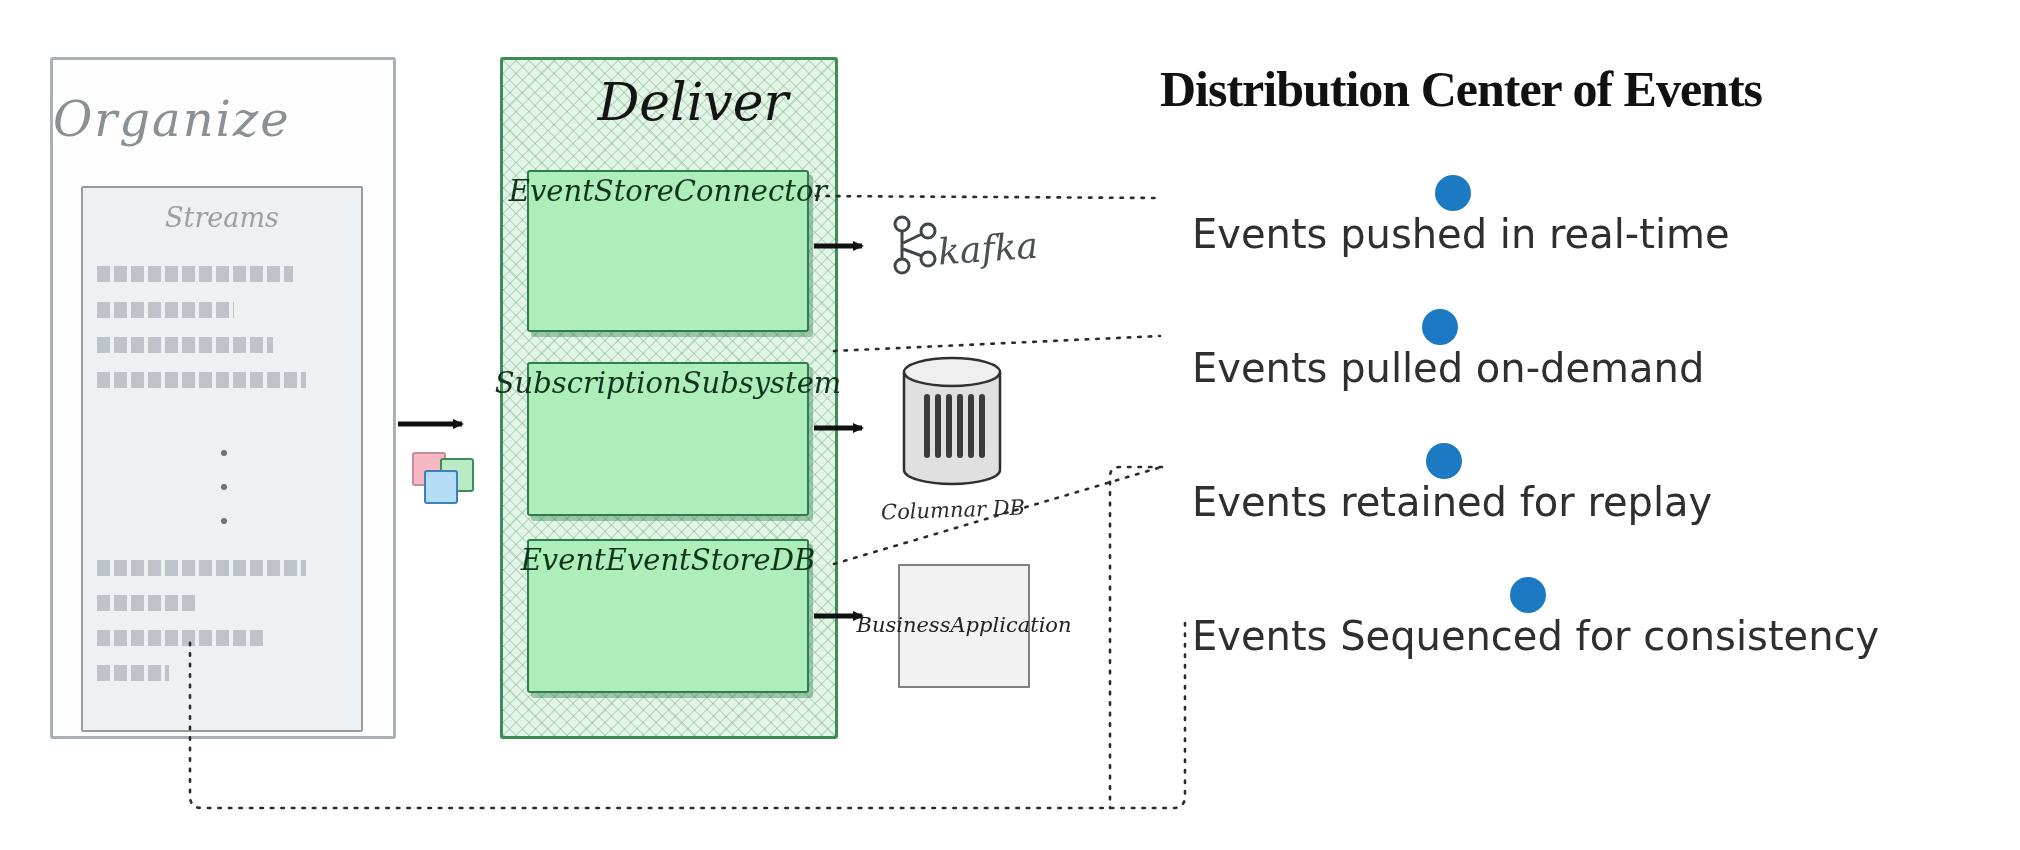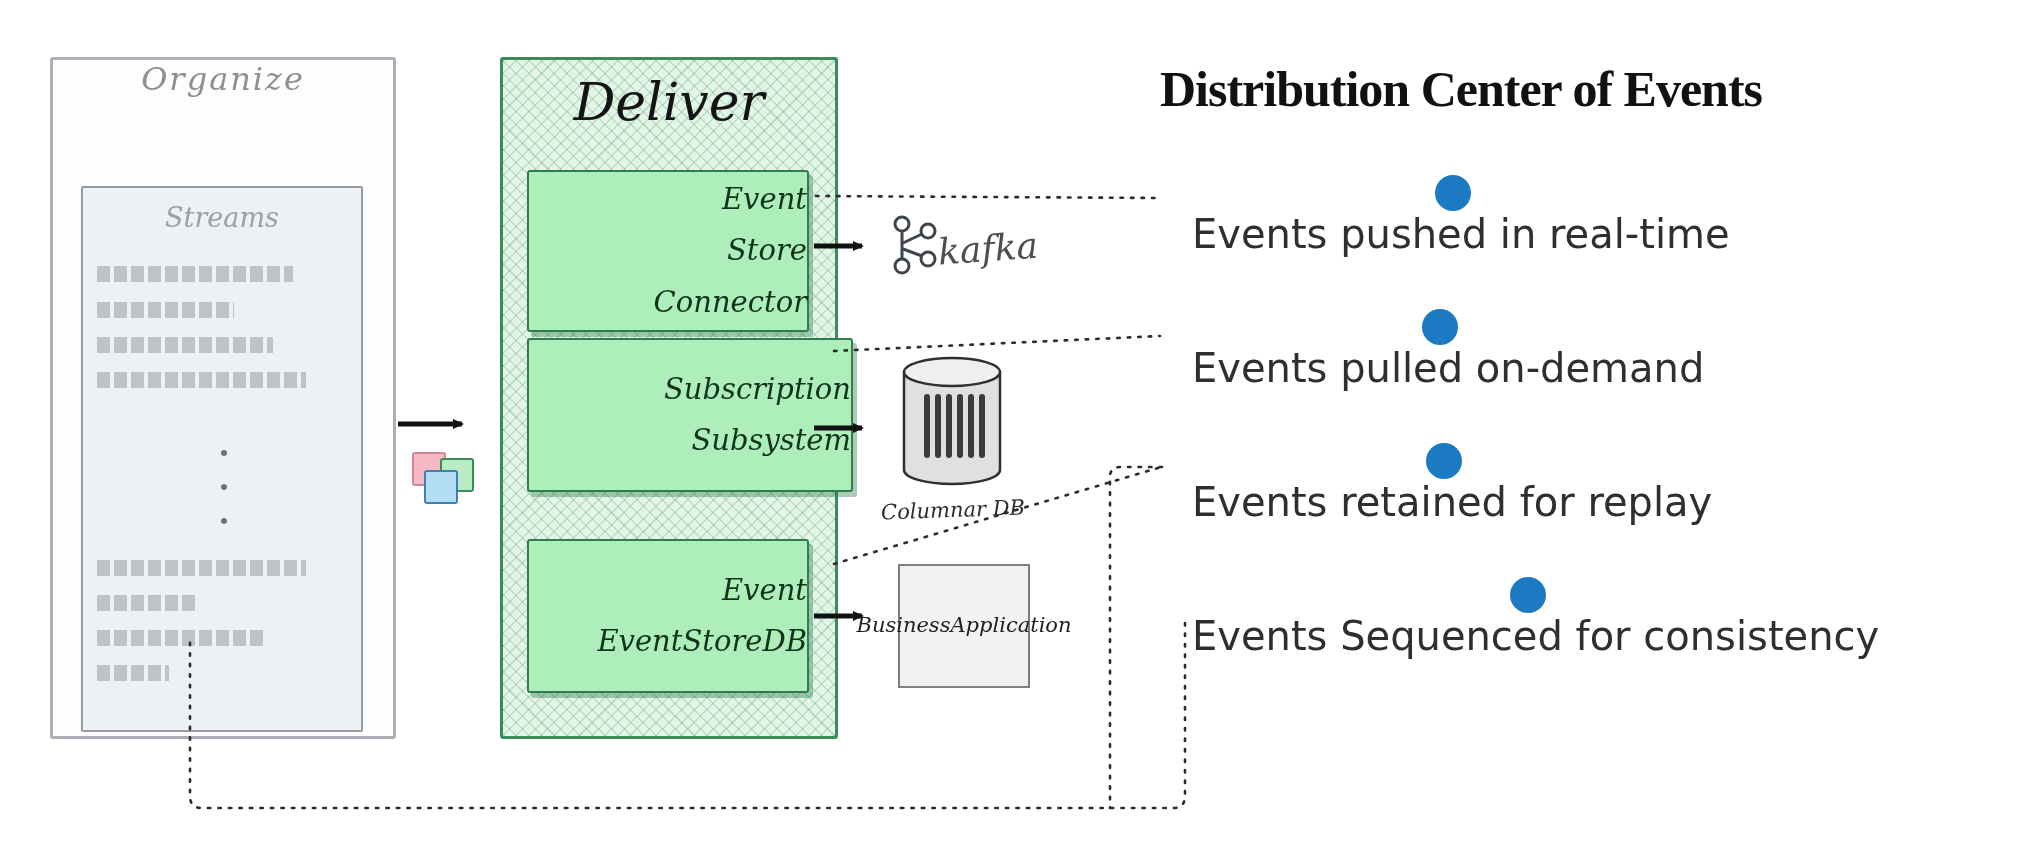--- a/index.html
+++ b/index.html
@@ -8,22 +8,22 @@
     font-family:"DejaVu Sans", sans-serif; overflow:hidden;
   }
   .hand { font-family:"DejaVu Serif", serif; font-style:italic; }
 
   
   .organize-box {
     position:absolute; left:50px; top:57px; width:340px; height:676px;
     background:#fdfdfd; border:3px solid #aab0b5; border-radius:3px;
   }
   .organize-title {
-    position:absolute; left:0; top:0; width:100%; text-align:center;
-    font-size:32px; color:#8b9094; letter-spacing:2px;
+    position:absolute; left:0; top:31px; width:100%; 
+    font-size:48px; color:#8b9094; letter-spacing:2px;
   }
   .streams-box {
     position:absolute; left:28px; top:126px; width:278px; height:542px;
     background:#eef1f3; border:2px solid #959ba1; border-radius:2px;
   }
   .streams-title {
     position:absolute; left:0; top:14px; width:100%; text-align:center;
     font-size:27px; color:#9aa0a6;
   }
   .ph-line {
@@ -38,33 +38,32 @@
   
   .deliver-box {
     position:absolute; left:500px; top:57px; width:332px; height:676px;
     background-color:#e3f5e7; border:3px solid #3d8b57; border-radius:3px;
     background-image:
       repeating-linear-gradient(45deg, rgba(61,139,87,.22) 0 1.5px, transparent 1.5px 9px),
       repeating-linear-gradient(135deg, rgba(61,139,87,.22) 0 1.5px, transparent 1.5px 9px);
   }
   .deliver-title {
     position:absolute; left:0; top:12px; width:100%; text-align:center;
-    font-size:52px; color:#141414;
+    font-size:52px; color:#141414;padding-left:24px;
   }
   .green-box {
     position:absolute; left:24px; width:278px;
     background:#aeeebb; border:2px solid #2f7d4e; border-radius:3px;
     box-shadow:4px 5px 0 rgba(47,125,78,.40);
-    display:flex; flex-direction:column; align-items:flex-end; justify-content:center;
+    display:flex; flex-direction:row; align-items:flex-start; justify-content:center;
     text-align:center;
-    gap:12px;
   }
   .green-box .bx-line { display:block; font-size:29px; color:#10331c; line-height:1.35; }
   .box-esc  { top:110px; height:158px; }
-  .box-sub  { top:278px; height:150px;padding-left:44px; }
+  .box-sub  { top:302px; height:150px; }
   .box-read { top:479px; height:150px; }
 
   
   .kafka-label {
     position:absolute; left:938px; top:228px; font-size:36px; color:#4a4f54;
     transform:rotate(-4deg);
   }
   .columnar-label {
     position:absolute; left:878px; top:498px; width:150px; text-align:center;
     font-size:21px; color:#2c2c2c; transform:rotate(-2deg);

